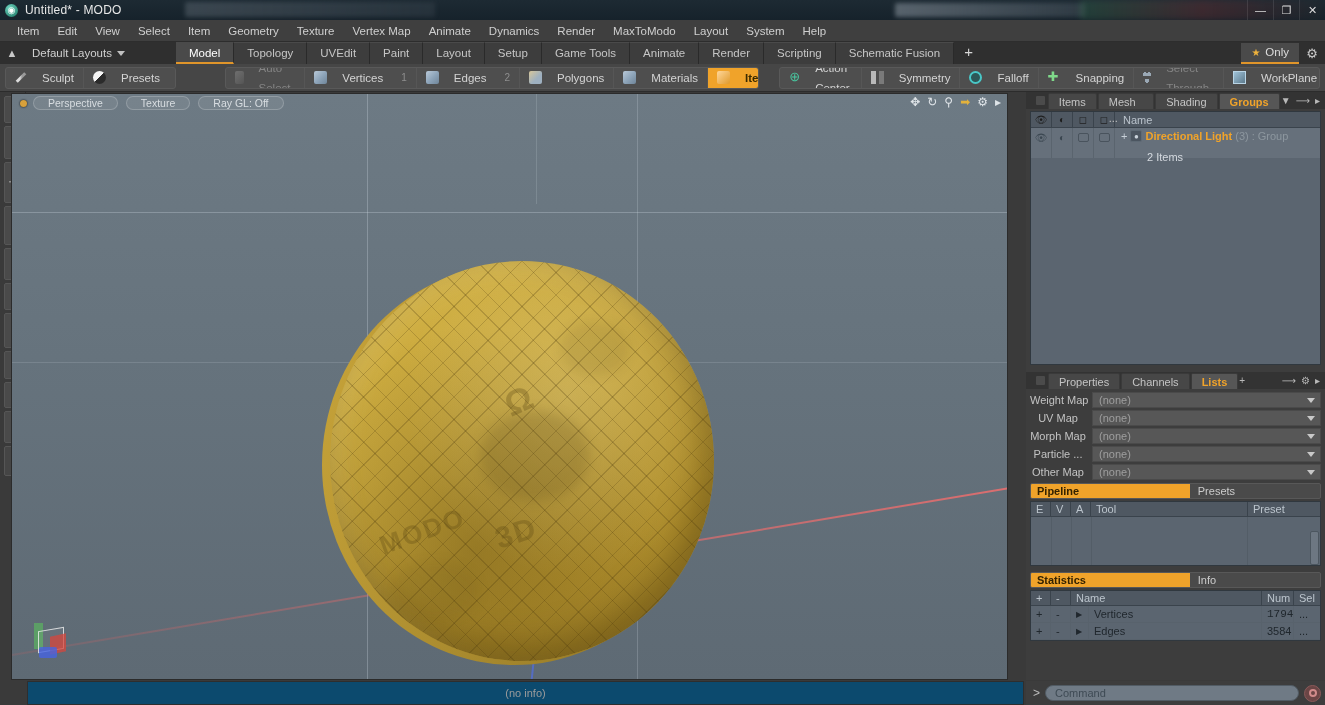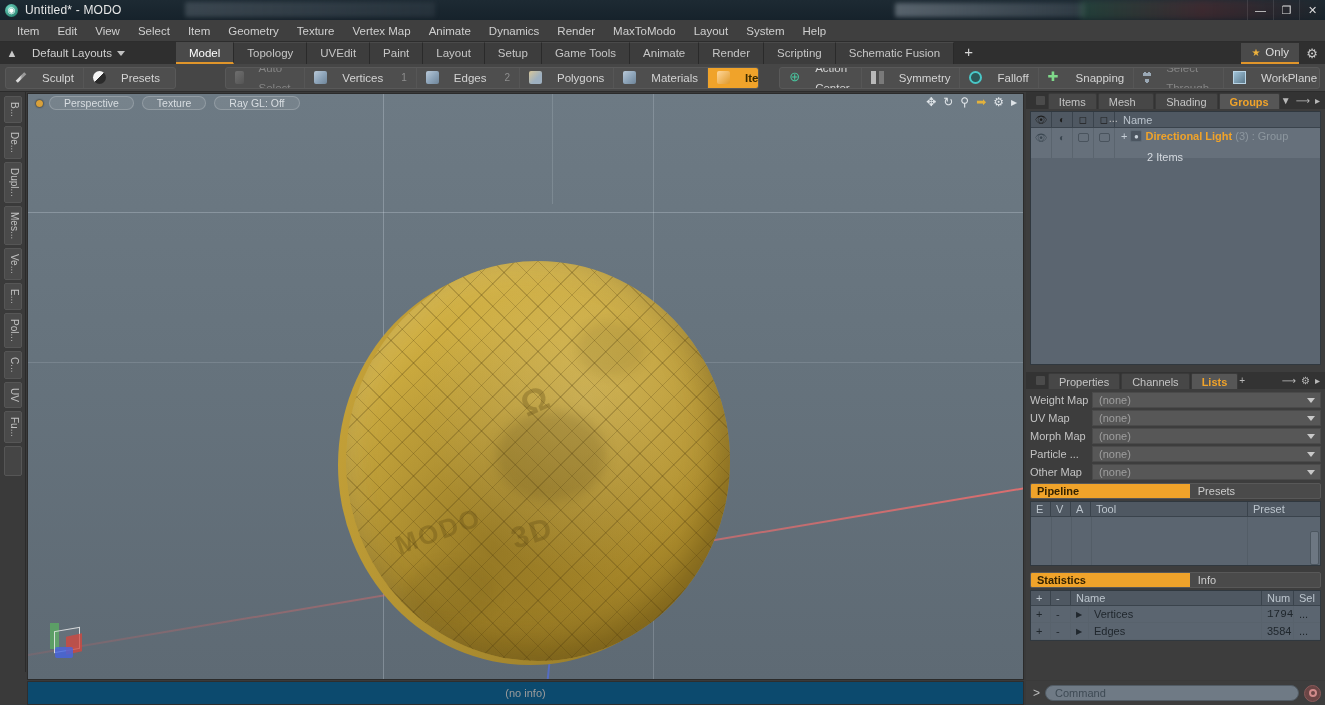--- a/index.html
+++ b/index.html
@@ -81,21 +81,21 @@
 
   
   .leftstrip { position:absolute; left:0; top:92px; width:26px; height:580px; background:#3a3a3a;
     border-right:1px solid #2b2b2b; padding-top:4px; }
   .vtab { width:18px; margin:0 auto 3px auto; background:#4a4a4a; border:1px solid #565656; border-radius:2px;
     color:#c0c0c0; font-size:10px; writing-mode:vertical-rl; text-orientation:mixed;
     padding:5px 1px; text-align:center; overflow:hidden; }
   .vtab.blank { height:30px; background:#454545; }
 
   
-  .viewport { position:absolute; left:27px; top:93px; width:997px; height:587px;
+  .viewport { position:absolute; left:11px; top:93px; width:997px; height:587px;
     background:linear-gradient(to bottom,#6d7a84 0%, #66737d 45%, #5e6a74 100%);
     border:1px solid #2b2b2b; overflow:hidden; }
   .vp-hdr { position:absolute; left:0; top:0; width:100%; height:18px; display:flex; align-items:center; z-index:5; }
   .vp-dot { width:7px;height:7px;border-radius:50%;background:#d8a13c; margin:0 6px 0 8px; box-shadow:0 0 2px #000;}
   .vpbtn { height:14px; line-height:13px; padding:0 14px; margin-right:8px; font-size:10.5px; color:#d8dde1;
     background:rgba(255,255,255,.07); border:1px solid rgba(255,255,255,.20); border-radius:7px; }
   .vp-tools { position:absolute; right:6px; top:1px; display:flex; align-items:center; gap:7px; z-index:5; }
   .vp-tools span { color:#dfe4e8; font-size:12px; line-height:14px; }
   .vp-tools .fit { color:#e3b23c; }
 
@@ -170,21 +170,21 @@
   .plus-s { color:#c8d0d8; font-size:11px; }
   .lt-ic { width:12px; height:12px; background:#4b5560; border:1px solid #5e6a75; border-radius:2px;
     display:flex;align-items:center;justify-content:center;color:#c9d2da;font-size:8px;}
   .ir-name { color:#f0a32a; font-weight:bold; }
   .ir-meta { color:#8d979f; }
   .ir-sub { padding-left:26px; color:#d5dae0; font-size:11px; margin-top:9px;}
   .listfill { height:206px; background:#5b6570; }
 
   .mapsbox { margin:2px 4px 0 4px; }
   .maprow { display:flex; align-items:center; height:17px; margin-bottom:1px; }
-  .maplabel { width:62px; text-align:left; padding-right:6px; color:#c3c3c3; font-size:11px; white-space:nowrap;}
+  .maplabel { width:62px; text-align:center; padding-right:6px; color:#c3c3c3; font-size:11px; white-space:nowrap;}
   .mapval { flex:1; height:16px; background:#575757; border:1px solid #4a4a4a; display:flex; align-items:center;
     padding-left:6px; color:#9e9e9e; font-size:11px; position:relative;}
   .mapval .dd { position:absolute; right:5px; top:5px; width:0;height:0;
     border-left:4px solid transparent;border-right:4px solid transparent;border-top:5px solid #c8c8c8; }
 
   .segtabs { display:flex; margin:3px 4px 0 4px; height:16px; background:#4a4a4a; border:1px solid #585858; border-radius:2px; overflow:hidden;}
   .seg { flex:1; text-align:center; line-height:15px; font-size:11px; color:#cccccc; }
   .seg.on { background:#f0a32a; color:#332200; font-weight:bold; text-align:left; padding-left:6px; flex:1.25; }
   .seg.label-left { text-align:left; padding-left:8px; }
 

